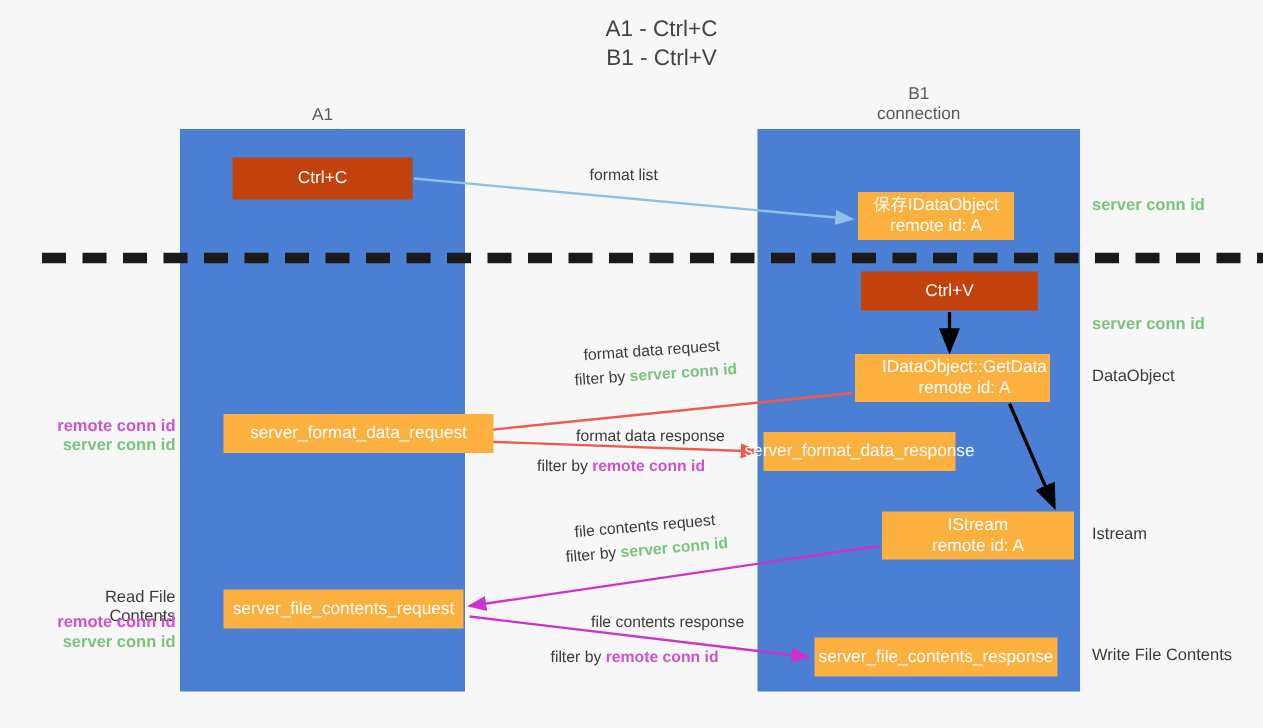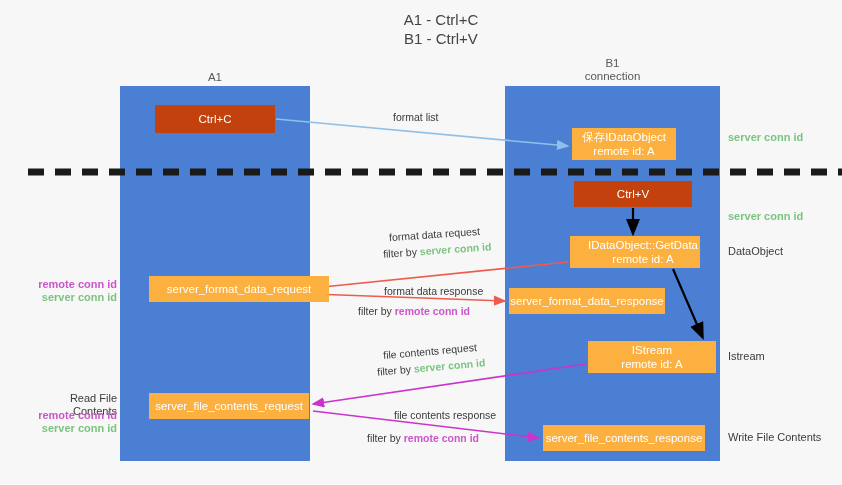--- a/index.html
+++ b/index.html
@@ -68,21 +68,21 @@
   .node.orange { background: #fbb košík; }
   .node.orange { background: #fbb040; }
   .node .l2 { font-size: 11.5px; }
 
   
   #node-ctrl-c      { left: 135px; top: 105px; width: 120px; height: 28px; }
   #node-save-ido    { left: 552px; top: 128px; width: 104px; height: 32px; }
   #node-ctrl-v      { left: 554px; top: 181px; width: 118px; height: 26px; }
   #node-getdata     { left: 550px; top: 236px; width: 130px; height: 32px; padding-left: 20px; }
   #node-sfdreq      { left: 129px; top: 276px; width: 180px; height: 26px; }
-  #node-sfdresp     { left: 489px; top: 288px; width: 156px; height: 26px; }
+  #node-sfdresp     { left: 489px; top: 288px; width: 128px; height: 26px; }
   #node-istream     { left: 568px; top: 341px; width: 128px; height: 32px; }
   #node-sfcreq      { left: 129px; top: 393px; width: 160px; height: 26px; }
   #node-sfcresp     { left: 523px; top: 425px; width: 162px; height: 26px; }
 
   
   .side-note {
     font-size: 11px;
     line-height: 13px;
   }
   .conn-remote { color: #cc55cc; font-weight: bold; }

